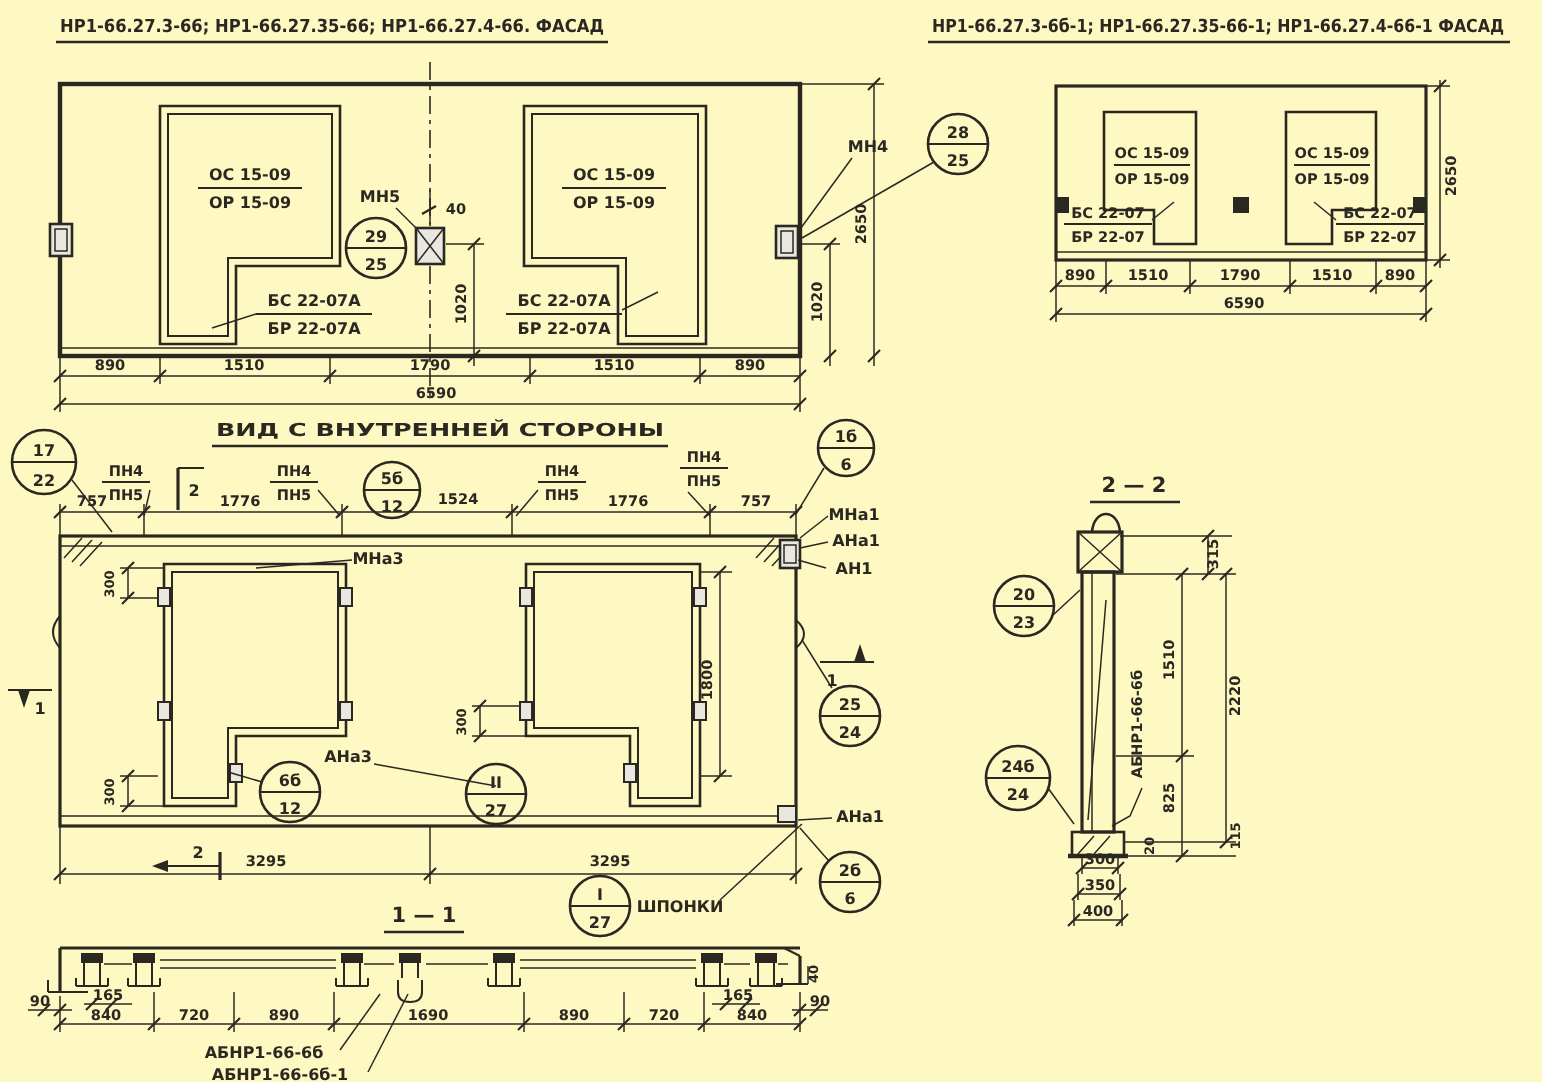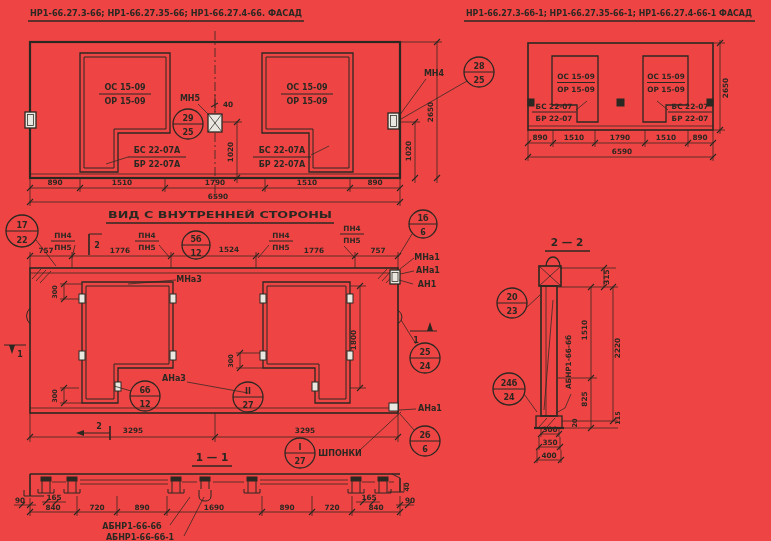--- a/index.html
+++ b/index.html
@@ -1,16 +1,16 @@
 <!DOCTYPE html>
 <html><head>
 <meta charset="utf-8">
 <style>
   html,body{margin:0;padding:0;background:#b9b6ad;}
-  #sheet{width:771px;height:541px;background:#ef4444;position:relative;overflow:hidden;}
+  #sheet{width:771px;height:541px;background:#fef9c3;position:relative;overflow:hidden;}
   svg{display:block;}
   svg line, svg path, svg rect, svg circle, svg polyline{stroke:#2b2822;}
   .nf{fill:none}
   .s07{stroke-width:.75}.s1{stroke-width:1}.s12{stroke-width:1.3}.s15{stroke-width:1.6}.s2{stroke-width:2.2}
   .dashdot{stroke-dasharray:9 3 2 3;stroke-width:.8}
   .ink{fill:#2b2822}
   .paper{fill:#e9e7e0}
   text{fill:#2b2822;font-family:"DejaVu Sans","Liberation Sans",sans-serif;font-weight:700;stroke:none;}
   .t6{font-size:6.5px}.t7{font-size:7.3px}.t8{font-size:8px}.t9{font-size:9px}.t10{font-size:10.5px}
   .mid{text-anchor:middle}

